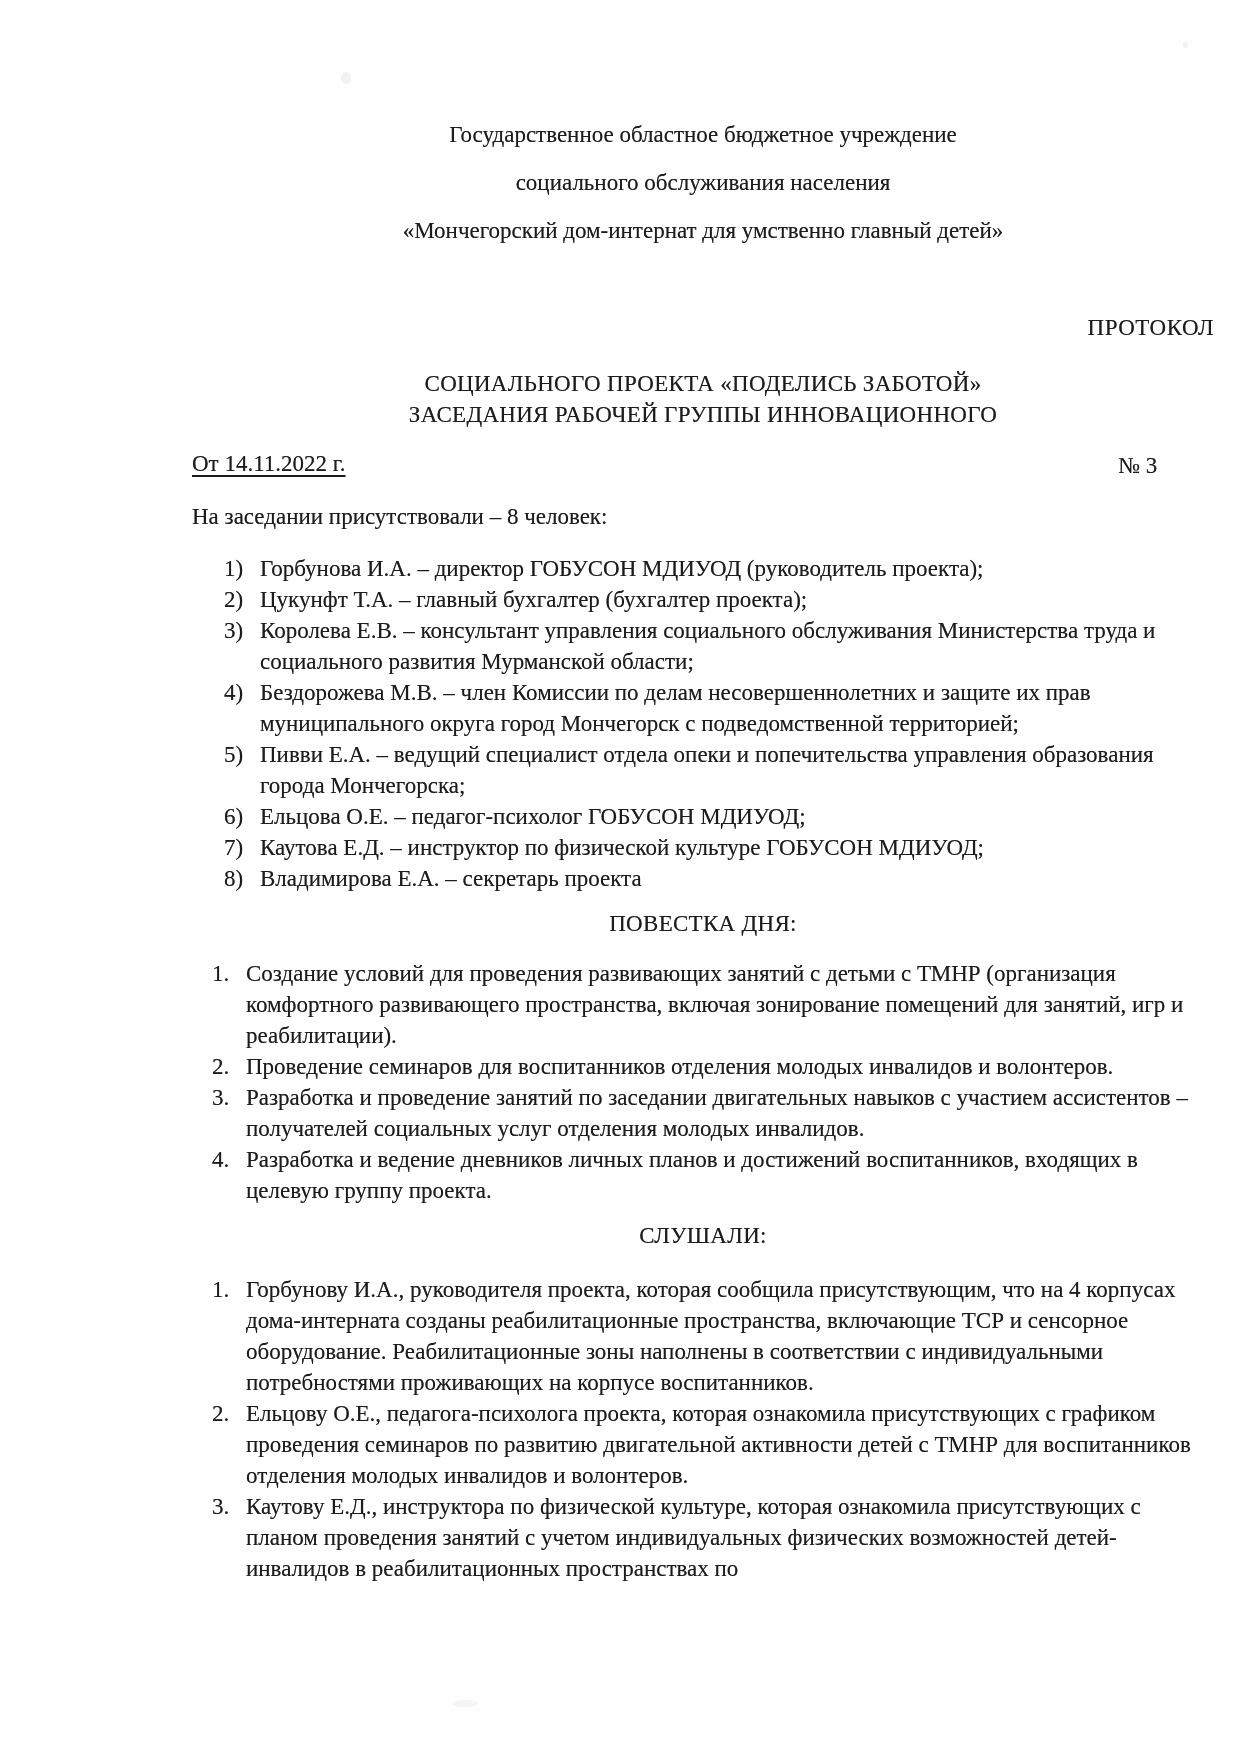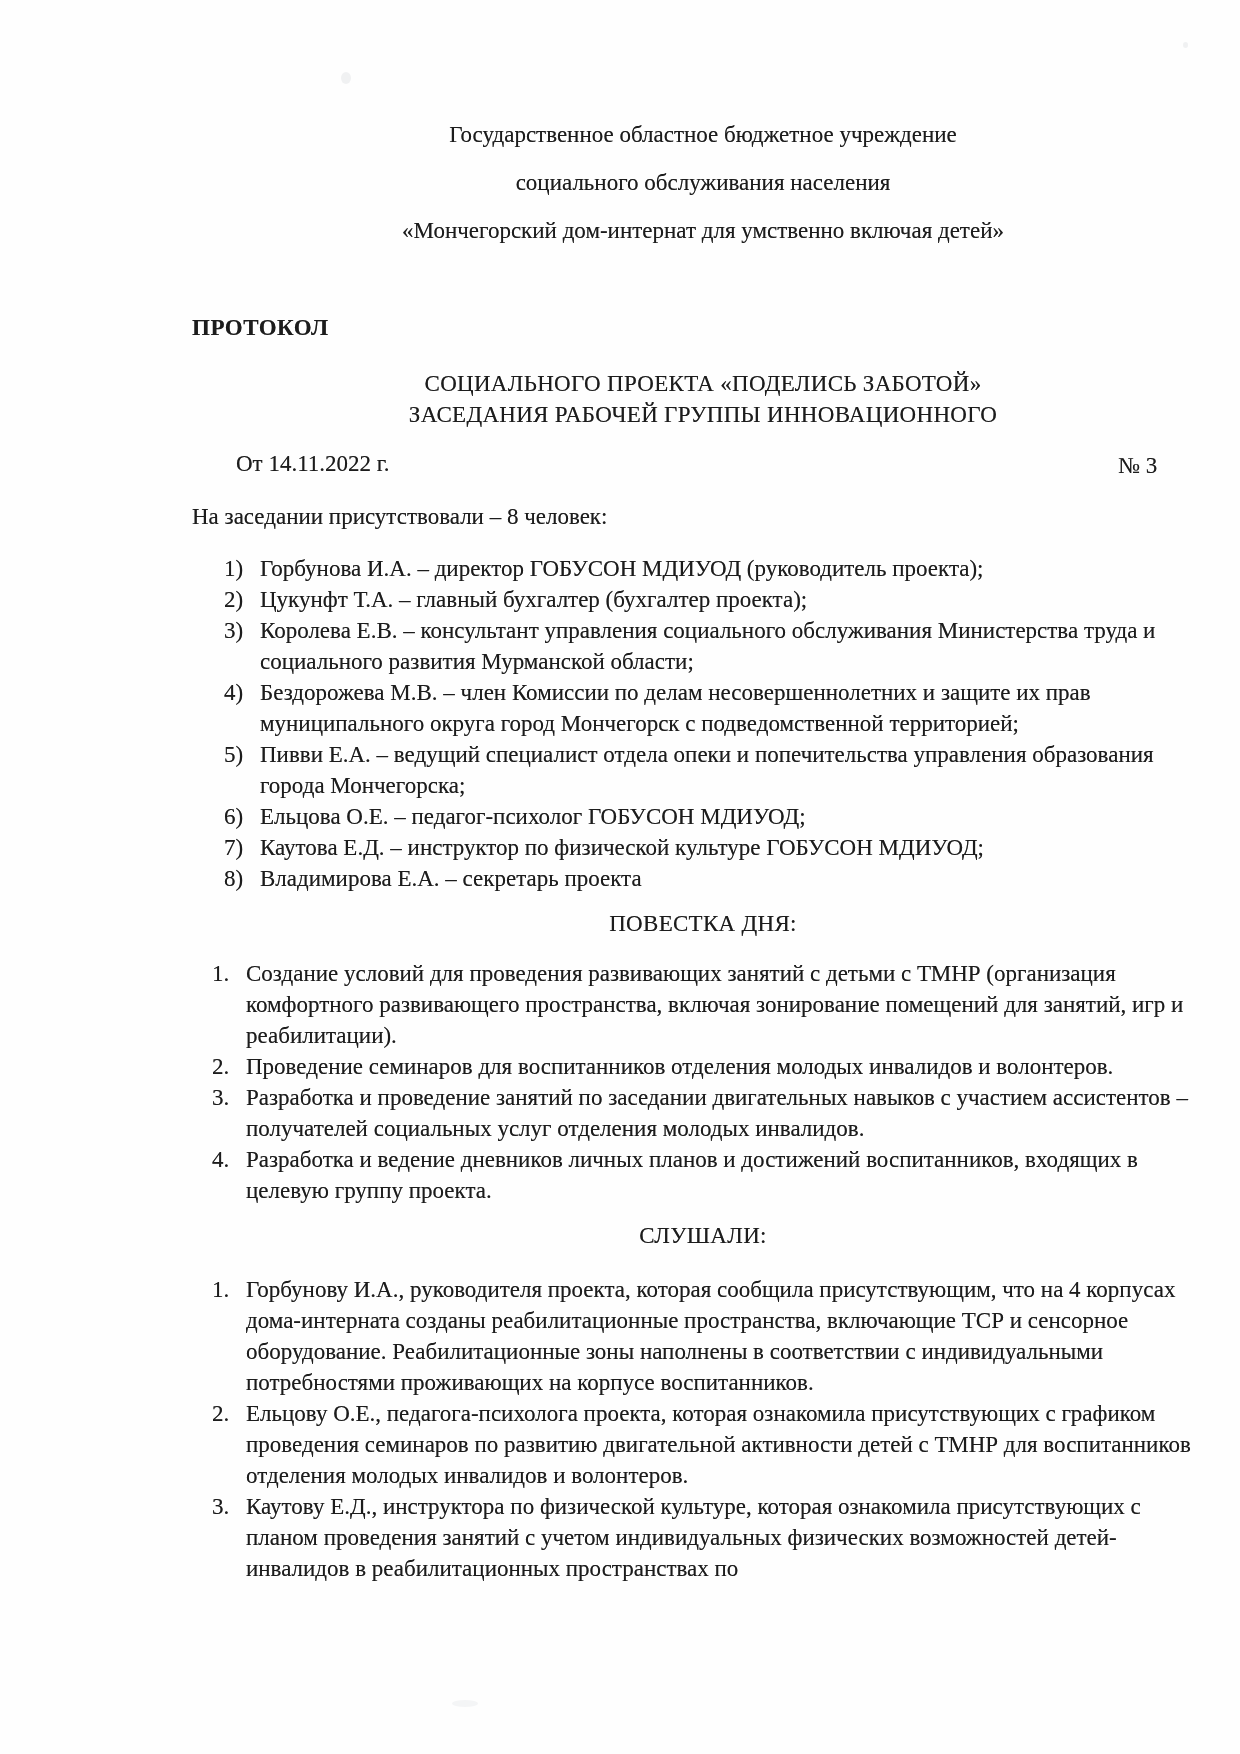--- a/index.html
+++ b/index.html
@@ -11,25 +11,25 @@
     font-family:"Liberation Serif","DejaVu Serif",serif;
     font-size:23px; line-height:31px;
     color:#1c1c1c;
     text-shadow:0 0 0.6px rgba(25,25,25,0.55);
   }
   .content { position:absolute; left:192px; top:0; width:1022px; }
 
   .org { padding-top:111px; }
   .org-line { height:48px; line-height:48px; text-align:center; }
 
-  .h-title { margin-top:57px; text-align:left; letter-spacing:0.5px;font-weight:bold; }
+  .h-title { margin-top:57px; text-align:right; letter-spacing:0.5px; }
   .h-sub   { margin-top:25px; text-align:center; letter-spacing:0.3px; }
 
   .date-row { margin-top:18px; }
-  .date { text-underline-offset:4px;margin-left:44px; }
+  .date { text-decoration:underline; text-underline-offset:4px; }
 
   .intro { margin-top:22px; }
 
   .list .item { display:flex; align-items:flex-start; }
   .list .tx { flex:1 1 auto; }
 
   .attendees { margin-top:21px; }
   .attendees .mk { flex:0 0 36px; margin-left:32px; }
 
   .agenda { margin-top:19px; }
@@ -49,21 +49,21 @@
 </style>
 </head>
 <body>
 
 <div class="page">
   <div class="content">
 
     <div class="org">
       <div class="org-line">Государственное областное бюджетное учреждение</div>
       <div class="org-line">социального обслуживания населения</div>
-      <div class="org-line">«Мончегорский дом-интернат для умственно включая детей»</div>
+      <div class="org-line">«Мончегорский дом-интернат для умственно главный детей»</div>
     </div>
 
     <div class="h-title">ПРОТОКОЛ</div>
 
     <div class="h-sub">
       <div>СОЦИАЛЬНОГО ПРОЕКТА «ПОДЕЛИСЬ ЗАБОТОЙ»</div>
       <div>ЗАСЕДАНИЯ РАБОЧЕЙ ГРУППЫ ИННОВАЦИОННОГО</div>
     </div>
 
     <div class="date-row">

